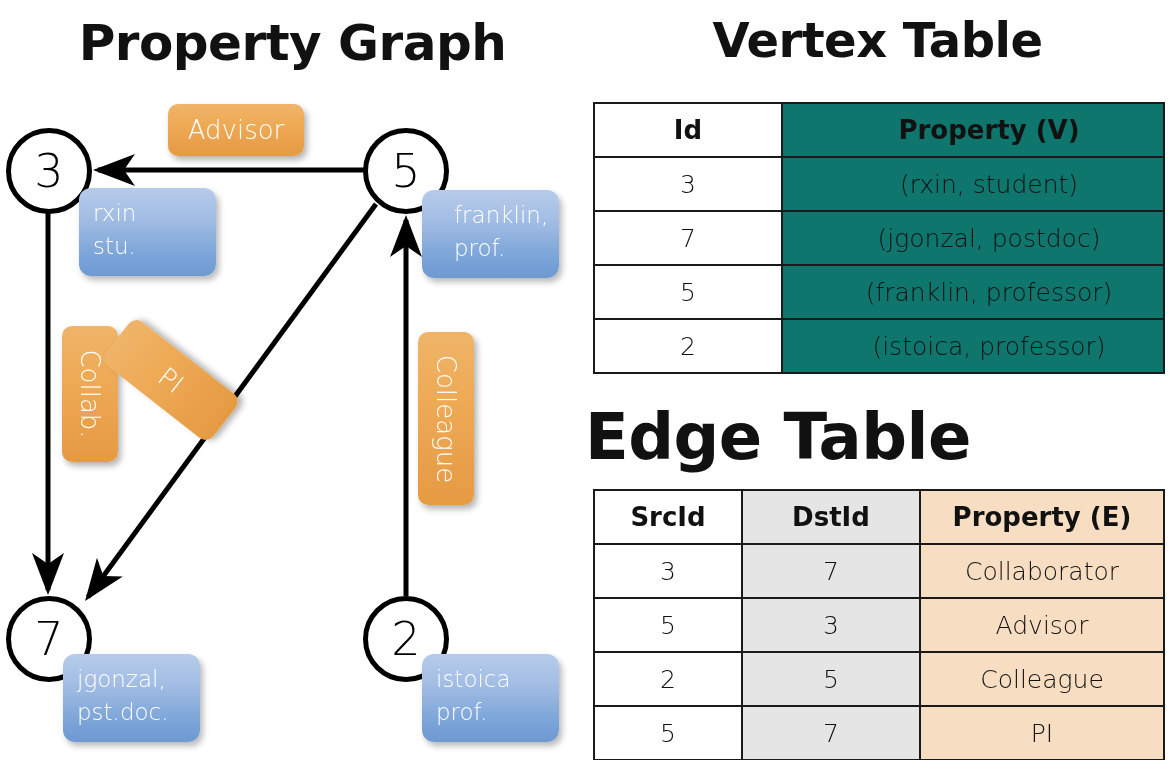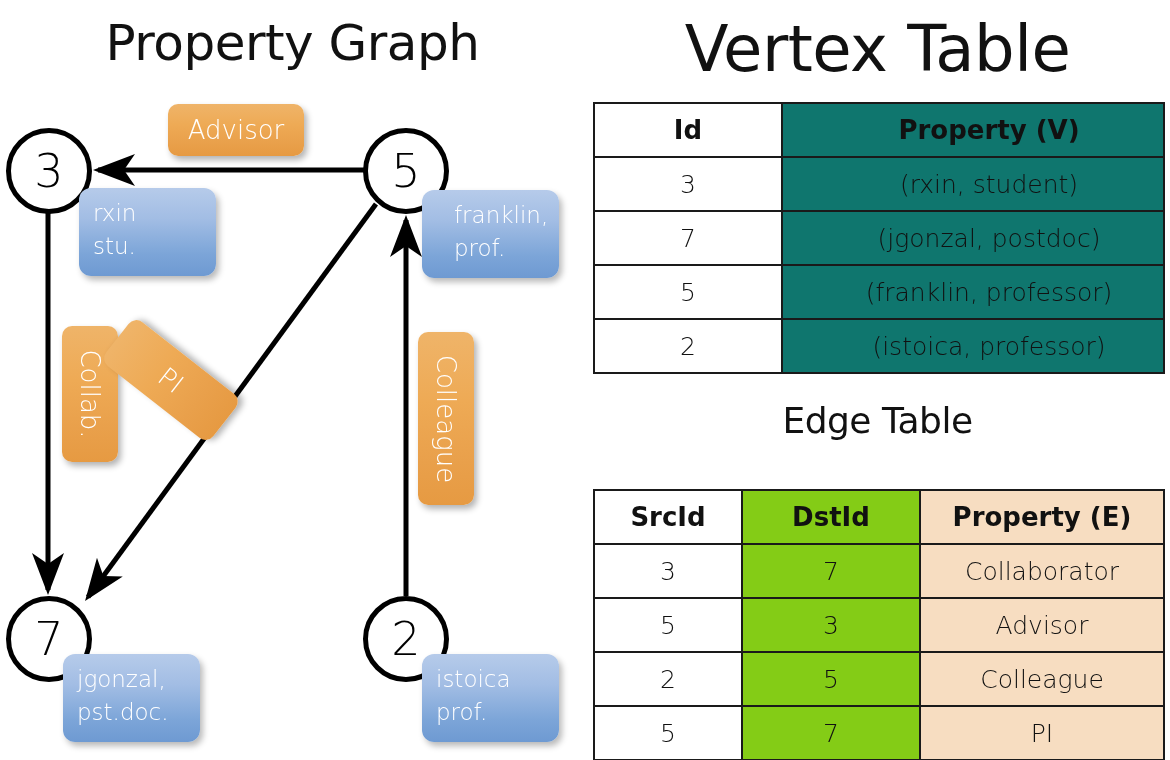--- a/index.html
+++ b/index.html
@@ -13,39 +13,38 @@
     position: relative;
     overflow: hidden;
     font-family: "Liberation Sans", sans-serif;
     color: #000000;
   }
 
   
   .title {
     position: absolute;
     font-family: "DejaVu Sans", sans-serif;
-    font-weight: 400;
+    font-weight: 700;
     color: #111111;
     white-space: nowrap;
     letter-spacing: -0.5px;
   }
   #title-property-graph {
     left: 0; top: 14px; width: 585px;
     text-align: center;
     font-size: 50px;
   }
   #title-vertex-table {
     left: 585px; top: 12px; width: 585px;
     text-align: center;
-    font-size: 64px;
+    font-size: 48px;
   }
   #title-edge-table {
     left: 585px; top: 400px; width: 585px;
-    text-align: center;
-    font-size: 36px;
+    font-size: 64px;
   }
 
   
   #graph-panel {
     position: absolute;
     left: 0; top: 0;
     width: 585px; height: 760px;
   }
   #graph-edges {
     position: absolute;
@@ -161,21 +160,21 @@
     font-weight: 700;
     font-size: 26px;
   }
 
   #vertex-table { left: 593px; top: 102px; width: 572px; }
   #vertex-table .col-id   { width: 188px; background: #ffffff; }
   #vertex-table .col-prop { background: #0f766e; padding-left: 32px; }
 
   #edge-table { left: 593px; top: 489px; width: 572px; }
   #edge-table .col-src  { width: 148px; background: #ffffff; margin-top: 14px; }
-  #edge-table .col-dst  { width: 178px; background: #84cc16; }
+  #edge-table .col-dst  { width: 178px; background: #e5e5e5; }
   #edge-table .col-prop { background: #f7ddc1; margin-top: 7px; }
 </style>
 </head>
 <body>
 
 <div class="title" id="title-property-graph">Property Graph</div>
 
 <div class="title" id="title-vertex-table">Vertex Table</div>
 
 <div class="title" id="title-edge-table">Edge Table</div>

